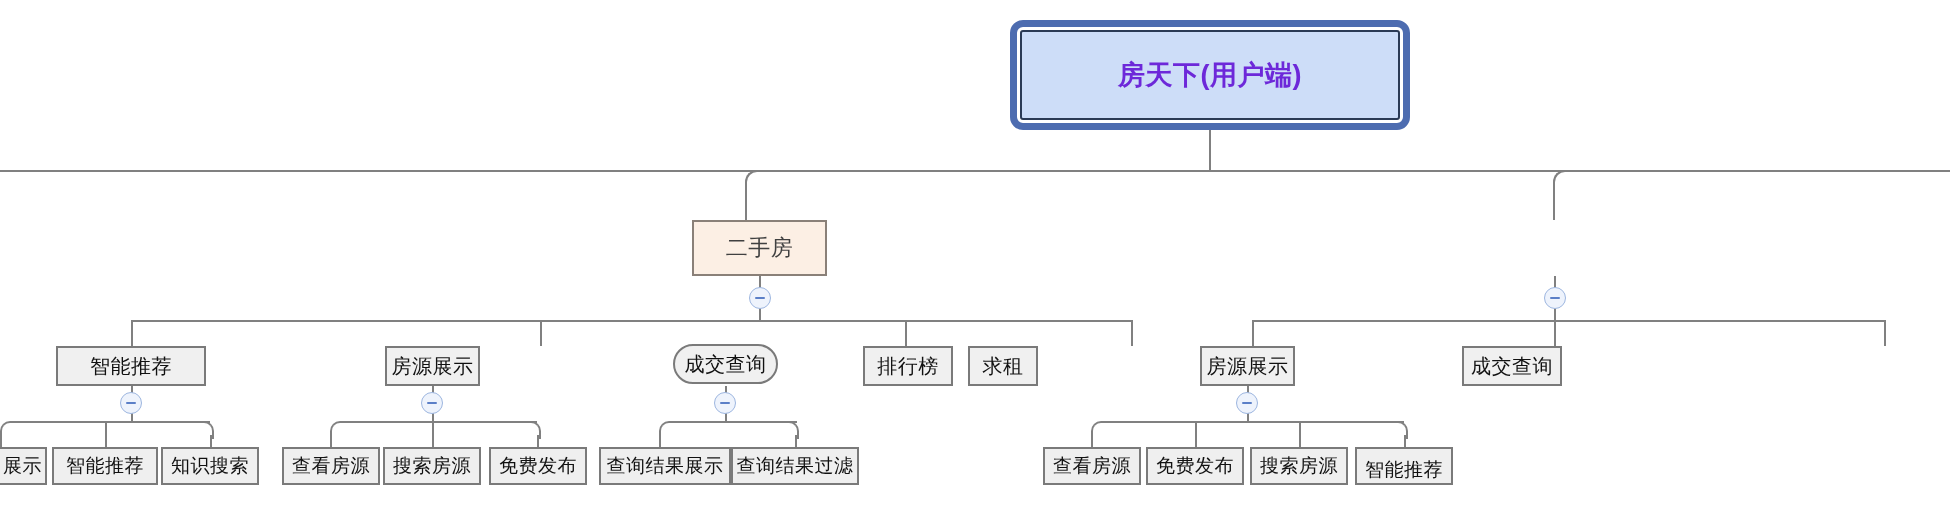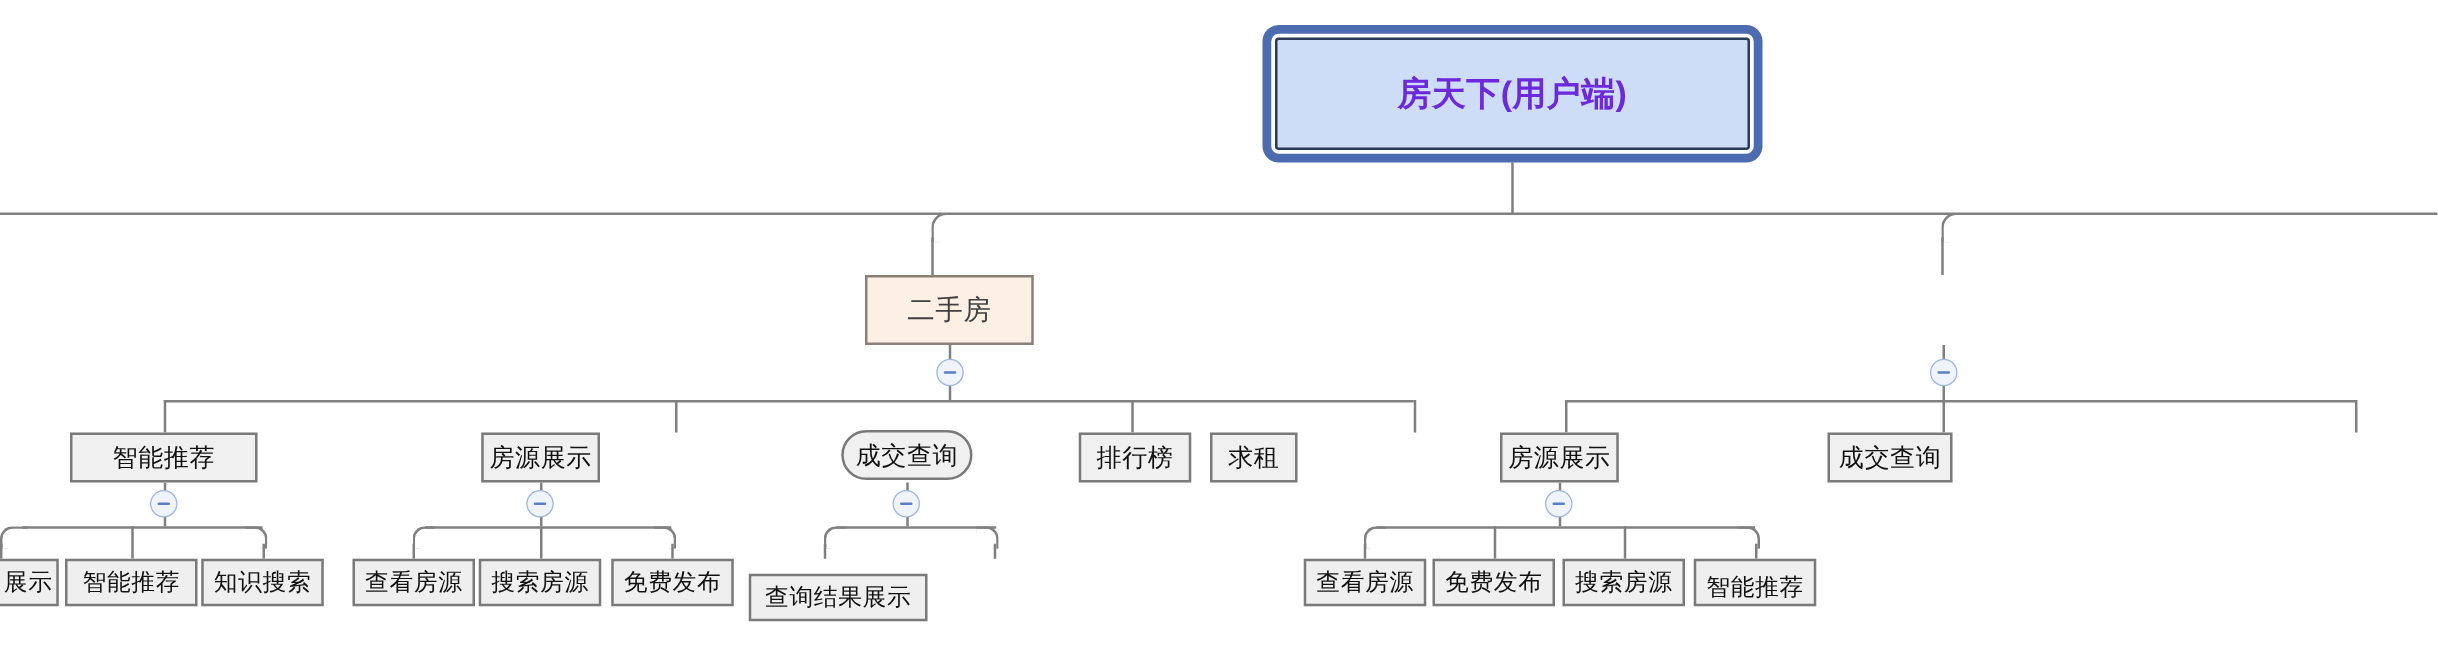--- a/index.html
+++ b/index.html
@@ -202,22 +202,25 @@
   <div class="node lvl4" style="left:489px;top:447px;width:98px;height:38px;">
     <span>免费发布</span>
   </div>
 
   <div class="elbow" style="left:659px;top:421px;width:16px;height:16px;border-width:2px 0 0 2px;border-top-left-radius:10px;border-right:none;border-bottom:none;"></div>
   <div class="ln hline" style="left:669px;top:421px;width:128px;"></div>
   <div class="elbow" style="left:781px;top:421px;width:16px;height:16px;border-width:2px 2px 0 0;border-top-right-radius:10px;border-left:none;border-bottom:none;"></div>
   <div class="ln vline" style="left:659px;top:435px;height:12px;"></div>
   <div class="ln vline" style="left:795px;top:435px;height:12px;"></div>
 
-  <div class="node lvl4" style="left:599px;top:447px;width:143px;height:38px;margin-top:12px;">
+  <div class="node lvl4" style="left:599px;top:447px;width:132px;height:38px;">
     <span>查询结果展示</span>
+  </div>
+  <div class="node lvl4" style="left:731px;top:447px;width:128px;height:38px;">
+    <span>查询结果过滤</span>
   </div>
 
   <div class="toggle" style="left:1236px;top:392px;"></div>
   <div class="ln vline" style="left:1247px;top:386px;height:7px;"></div>
   <div class="ln vline" style="left:1247px;top:413px;height:8px;"></div>
 
   <div class="elbow" style="left:1091px;top:421px;width:16px;height:16px;border-width:2px 0 0 2px;border-top-left-radius:10px;border-right:none;border-bottom:none;"></div>
   <div class="ln hline" style="left:1101px;top:421px;width:303px;"></div>
   <div class="elbow" style="left:1390px;top:421px;width:16px;height:16px;border-width:2px 2px 0 0;border-top-right-radius:10px;border-left:none;border-bottom:none;"></div>
   <div class="ln vline" style="left:1091px;top:435px;height:12px;"></div>

